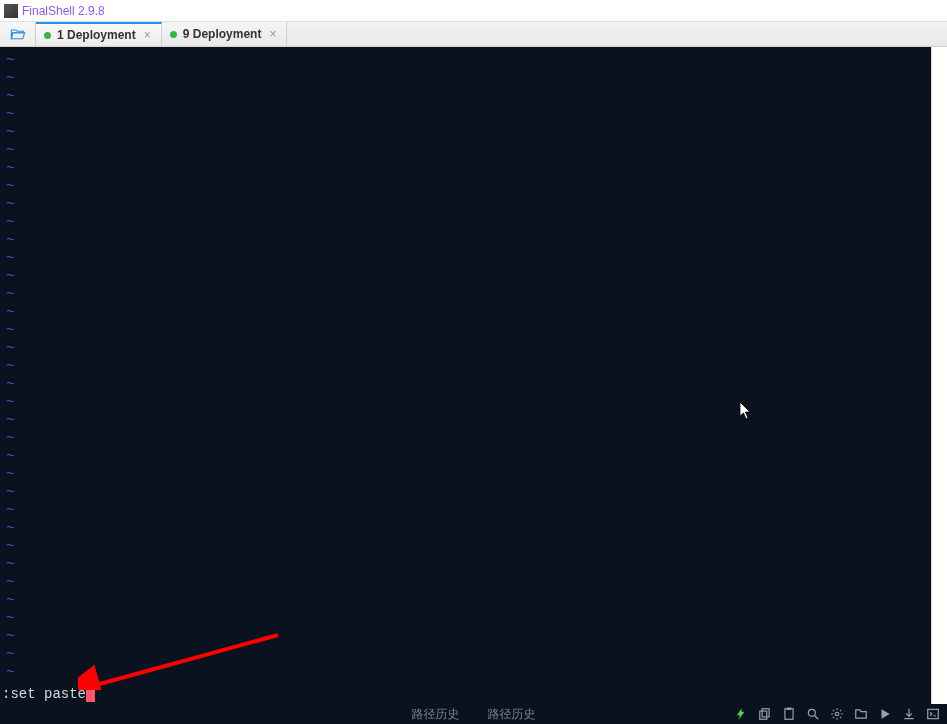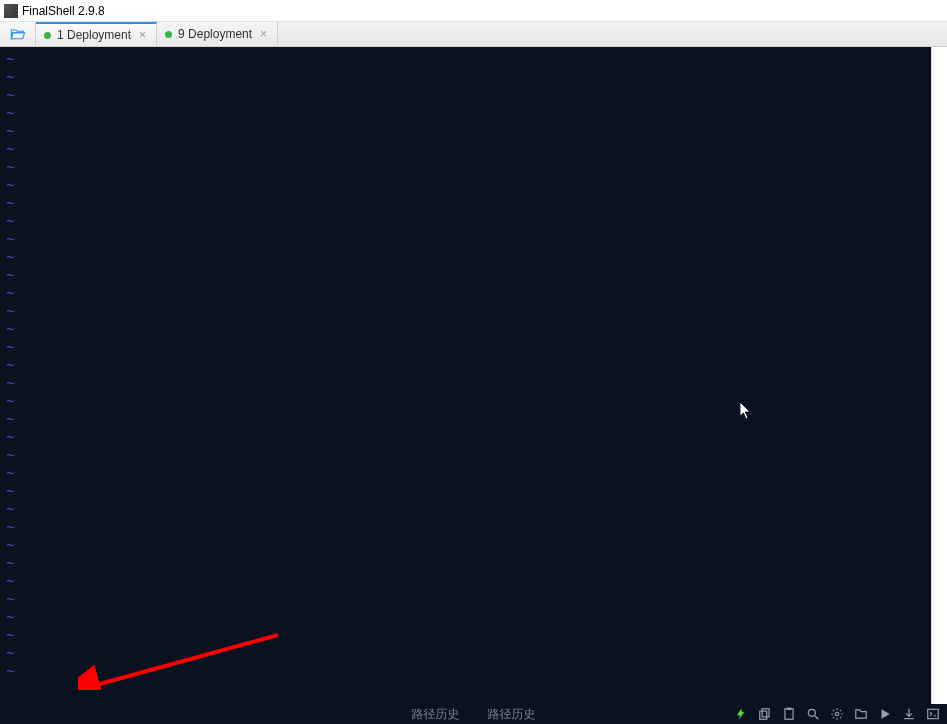--- a/index.html
+++ b/index.html
@@ -22,21 +22,21 @@
       border-bottom: 1px solid #e0e0e0;
     }
     .title-bar .app-icon {
       width: 14px; height: 14px;
       margin-right: 4px;
       background: linear-gradient(135deg,#555,#333);
       display:inline-block;
     }
     .title-bar .title-text {
       font-size: 12px;
-      color: #000000;
+      color: #8b5cf6;
     }
 
     
     .tab-bar {
       height: 25px;
       background: linear-gradient(#f2f2f2,#e8e8e8);
       display: flex;
       align-items: stretch;
       border-bottom: 1px solid #cfcfcf;
     }
@@ -65,21 +65,21 @@
     .tab.active {
       background: linear-gradient(#fafafa,#eaeaea);
       border-top: 2px solid #2a8fe6;
       padding-top:0;
     }
     .tab .status-dot {
       width:7px; height:7px; border-radius:50%;
       background:#3cb34a;
       display:inline-block;
     }
-    .tab .tab-label { font-weight: normal; }
+    .tab .tab-label { font-weight: bold; }
     .tab .tab-close {
       color:#999;
       font-size: 12px;
       line-height:1;
       padding: 0 2px;
       cursor:pointer;
     }
 
     
     .terminal {
@@ -248,20 +248,24 @@
       <div class="tilde">~</div>
       <div class="tilde">~</div>
       <div class="tilde">~</div>
       <div class="tilde">~</div>
       <div class="tilde">~</div>
       <div class="tilde">~</div>
       <div class="tilde">~</div>
       <div class="tilde">~</div>
       <div class="tilde">~</div>
     </div>
+  <div class="cmd-line">
+    <span>:set paste</span>
+    <span class="cursor-block"></span>
+  </div>
 </div>
 
 <div class="scroll-strip"></div>
 
 <div class="status-bar">
   <div class="status-center">
     <span>路径历史</span>
     <span>路径历史</span>
   </div>
   <div class="status-icons">

